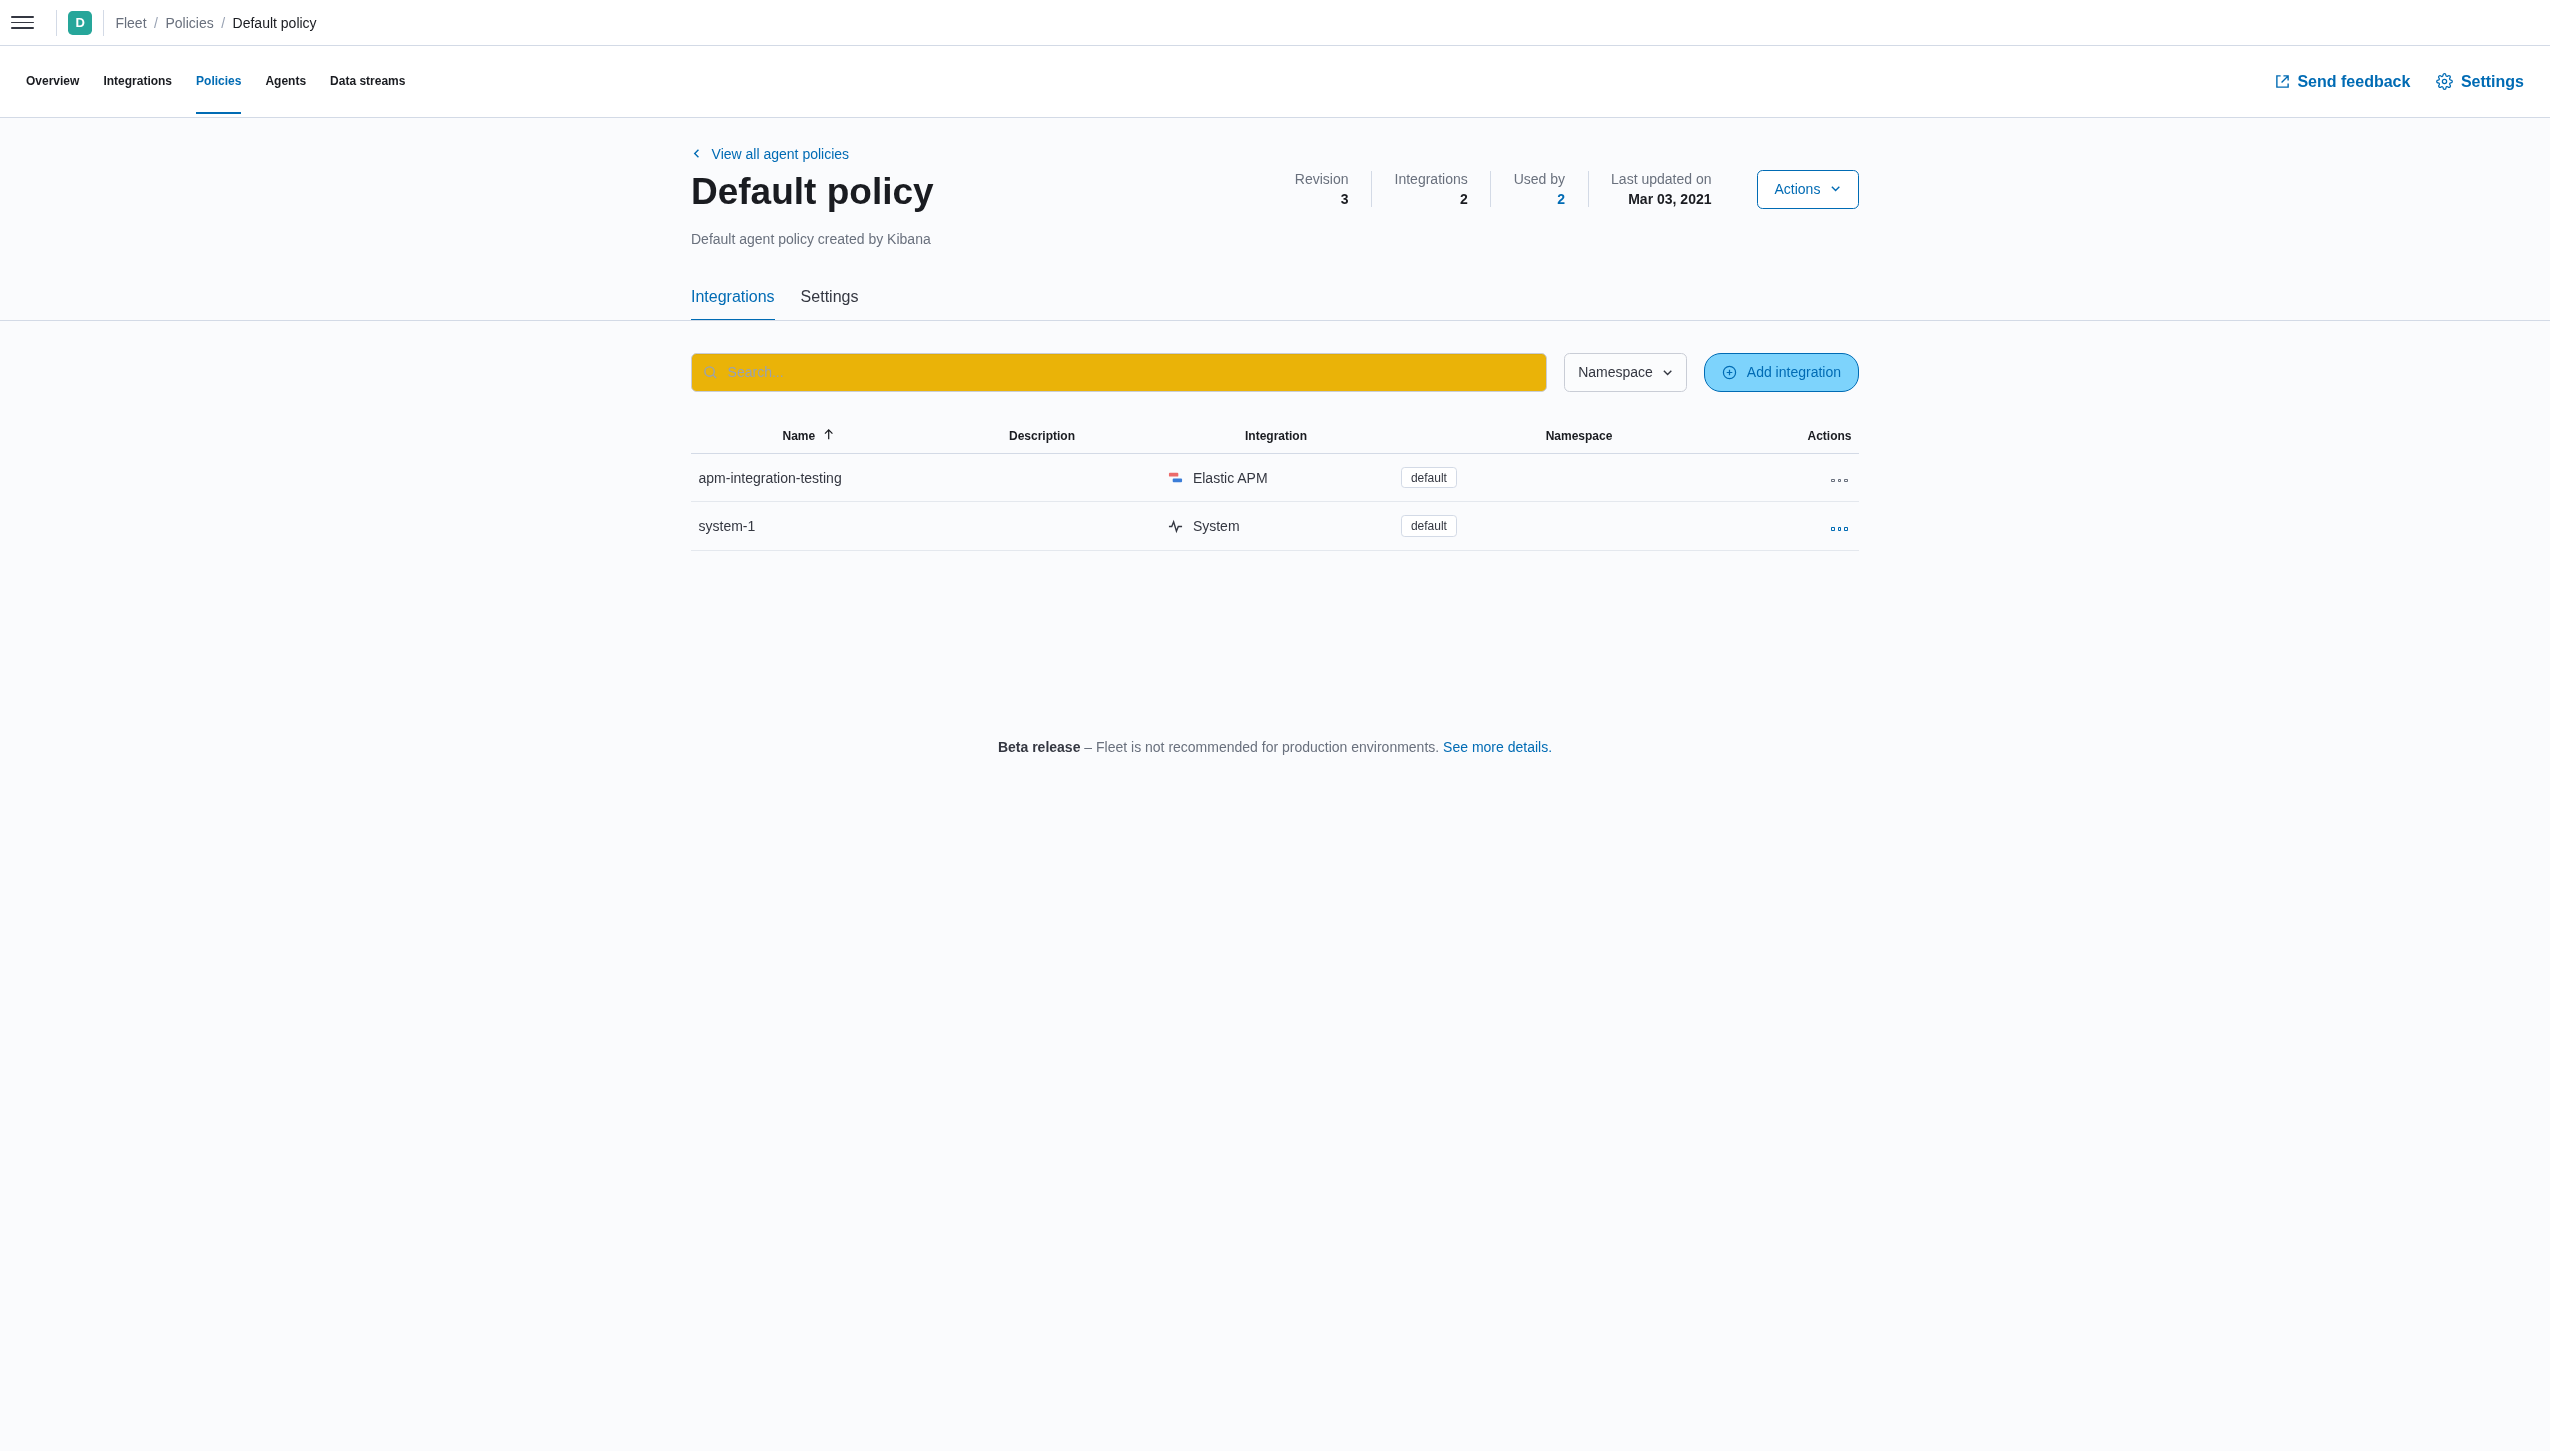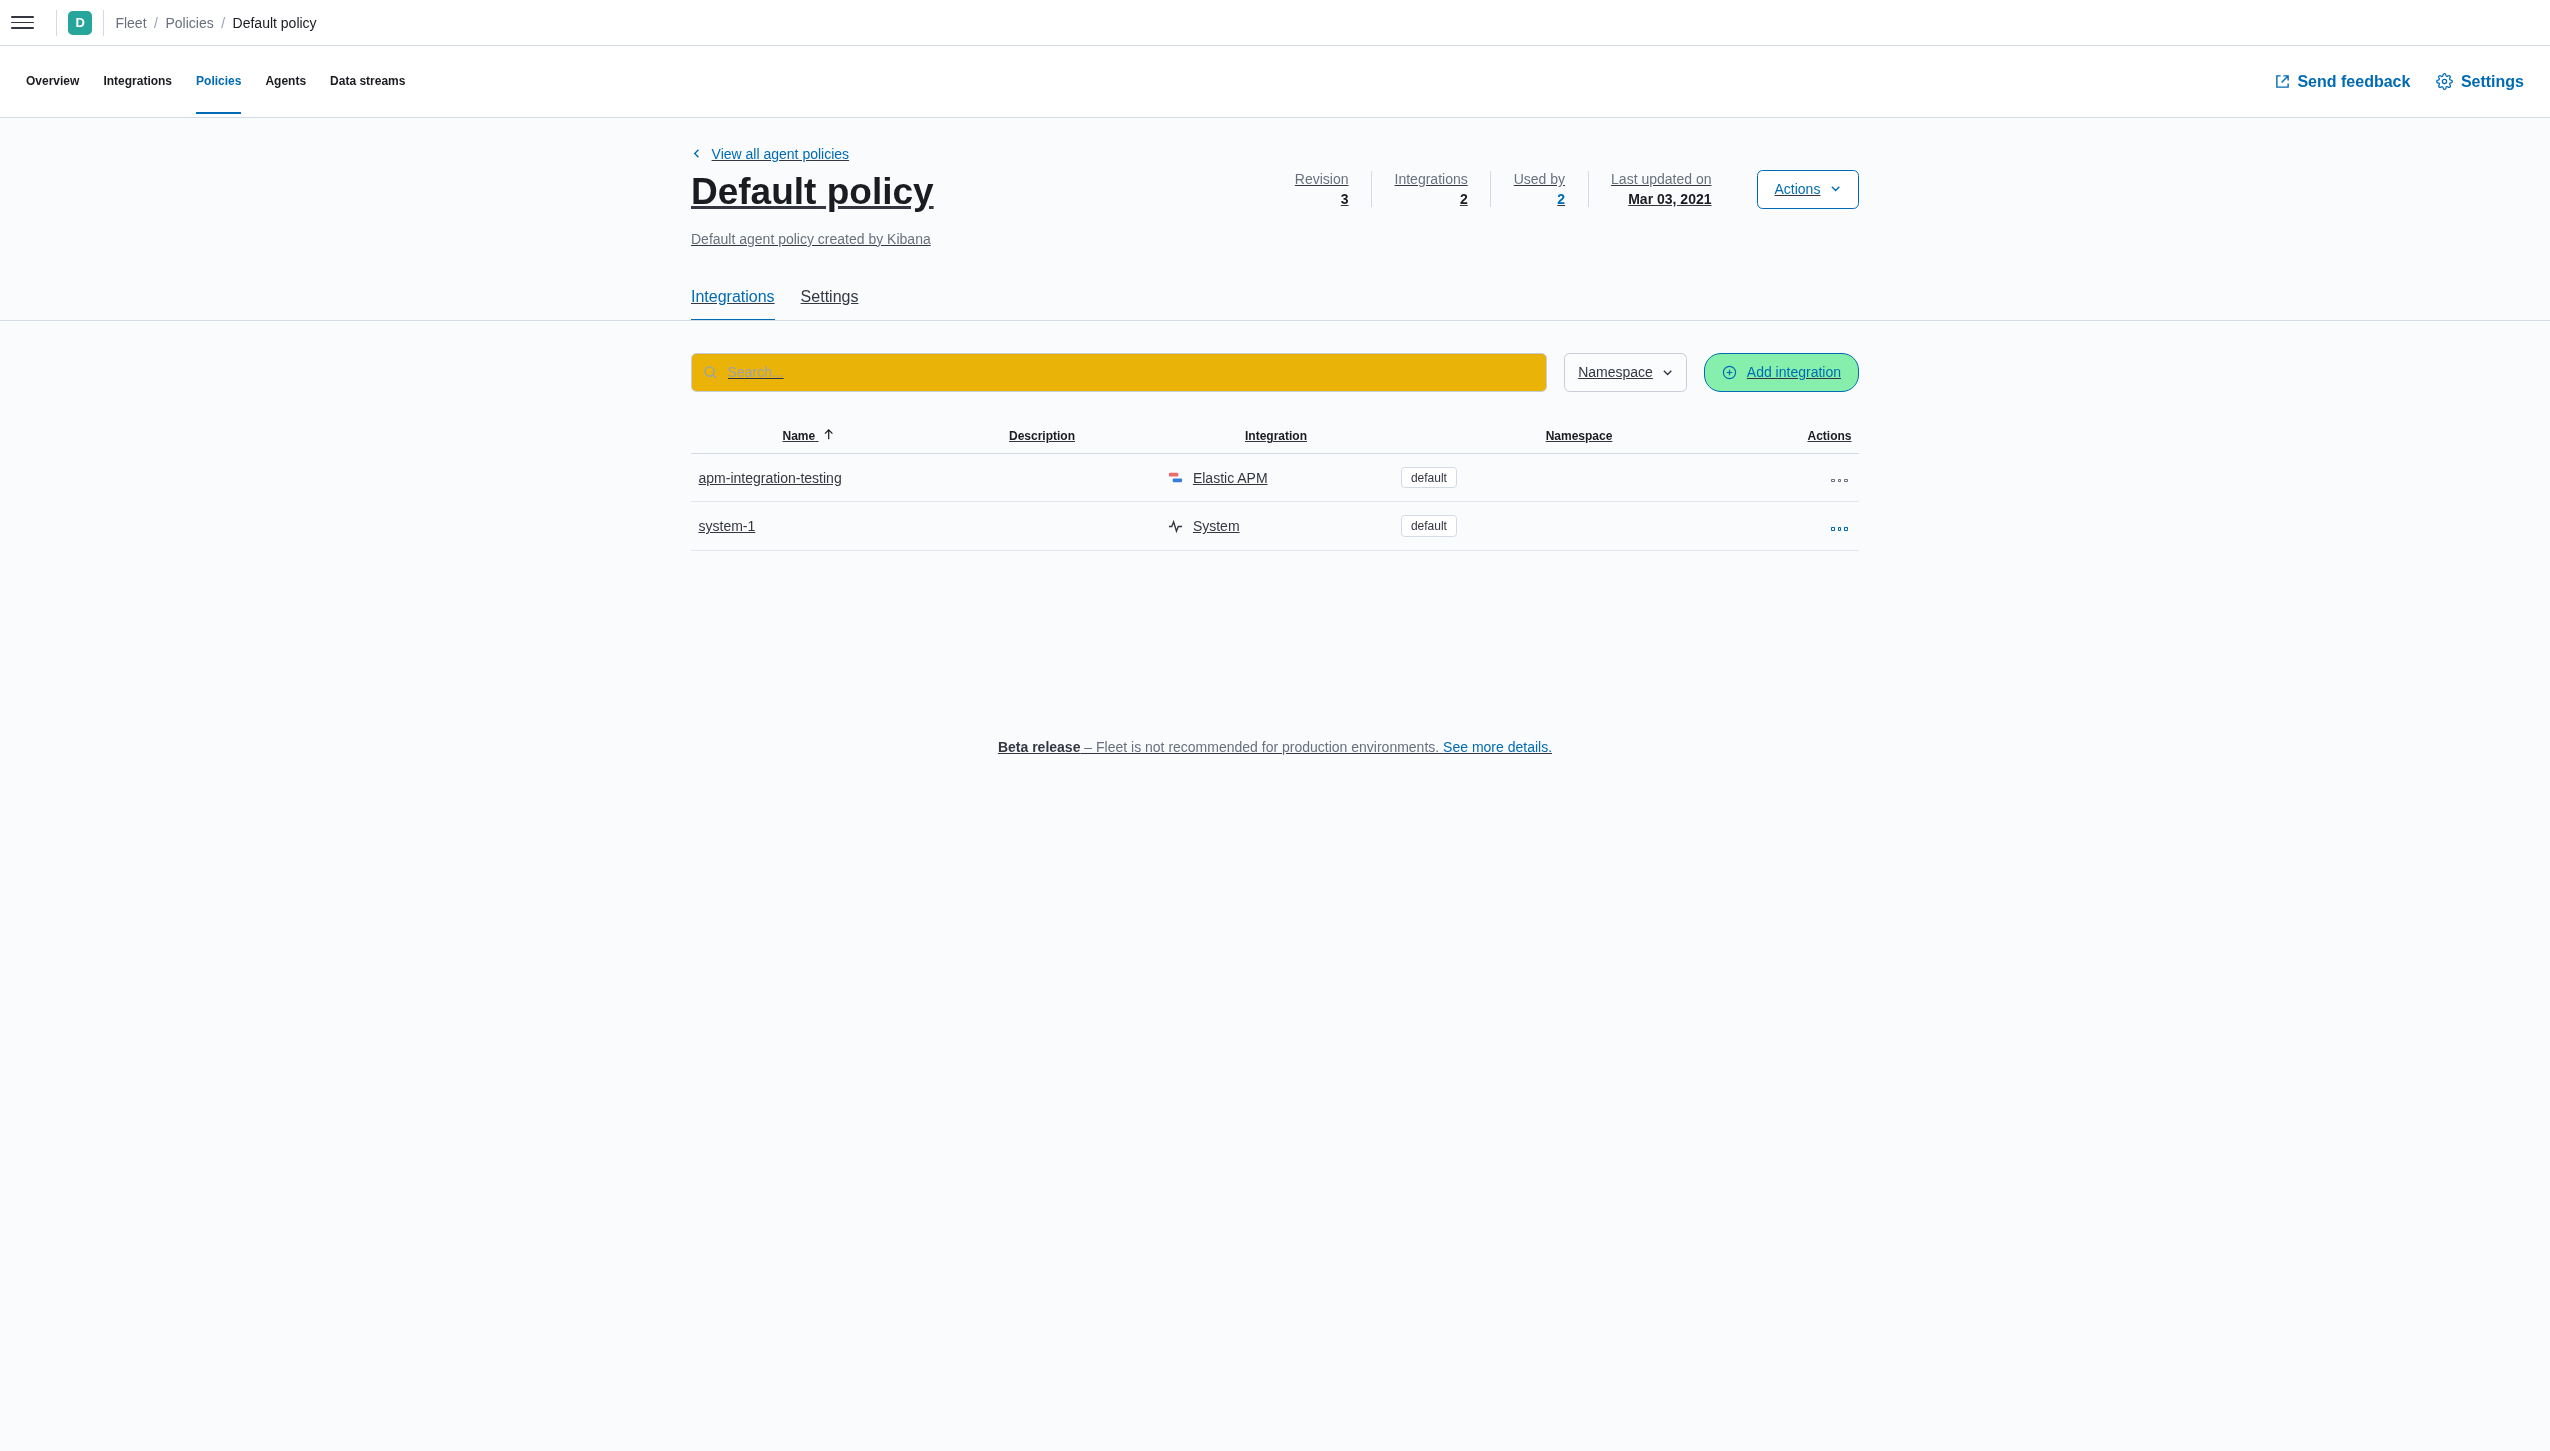--- a/index.html
+++ b/index.html
@@ -16,21 +16,21 @@
     .breadcrumb .current { color: #1a1c21; font-weight: 500; }
     
     .nav-bar { display: flex; align-items: center; height: 72px; border-bottom: 0.9px solid #d3dae6; padding: 0 26px; }
     .nav-tabs { display: flex; gap: 24px; }
     .nav-tab { font-size: 12px; font-weight: 700; color: #1a1c21; padding: 24px 0; cursor: pointer; border-bottom: 2.8px solid transparent; }
     .nav-tab.active { color: #006bb4; border-bottom-color: #006bb4; }
     .nav-right { margin-left: auto; display: flex; gap: 26px; align-items: center; }
     .nav-link { display: flex; align-items: center; gap: 7.5px; color: #006bb4; font-size: 16px; font-weight: 700; cursor: pointer; }
     
     .page-body { background: #fafbfd; min-height: calc(100vh - 118px); padding-bottom: 56px; }
-    .content { max-width: 1168px; margin: 0 auto; padding: 28px 0 0; text-decoration: underline; }
+    .content { max-width: 1168px; margin: 0 auto; padding: 28px 0 0; }
     
     .back-link { display: flex; align-items: center; gap: 9.4px; color: #006bb4; font-size: 14px; cursor: pointer; margin-bottom: 7.5px; }
     
     .header-row { display: flex; align-items: flex-start; }
     .page-title { font-size: 37px; font-weight: 700; color: #1a1c21; line-height: 1.2; }
     .page-subtitle { color: #69707d; font-size: 14px; margin-top: 17px; }
     
     .meta-block { margin-left: auto; display: flex; align-items: center; gap: 0; }
     .meta-item { padding: 0 22.5px; border-right: 0.9px solid #d3dae6; text-align: right; }
     .meta-item:last-of-type { border-right: none; }
@@ -45,21 +45,21 @@
     .sub-tab.active { color: #006bb4; border-bottom-color: #006bb4; }
     
     .toolbar { display: flex; gap: 17px; margin-top: 32px; align-items: stretch; }
     .search-box { flex: 1; height: 39px; border: 0.9px solid #c9cdd6; border-radius: 5.6px; background: #eab308; display: flex; align-items: center; padding: 0 11.2px; box-shadow: 0 0.9px 0.9px rgba(0,0,0,0.04) inset; }
     .search-box svg { color: #98a2b3; margin-right: 9.4px; flex-shrink: 0; }
     .search-box input { border: none; outline: none; background: transparent; font-size: 14px; flex: 1; color: #343741; }
     .search-box input::placeholder { color: #98a2b3; }
     
     .filter-btn { height: 39px; padding: 0 13px; border: 0.9px solid #c9cdd6; border-radius: 5.6px; background: #fbfcfd; display: flex; align-items: center; gap: 9.4px; font-size: 14px; cursor: pointer; color: #343741; }
     
-    .add-btn { height: 39px; padding: 0 17px; border: 0.9px solid #006bb4; border-radius: 17px; background: #86efac; color: #006bb4; font-size: 14px; display: flex; align-items: center; gap: 9.4px; cursor: pointer; }
+    .add-btn { height: 39px; padding: 0 17px; border: 0.9px solid #006bb4; border-radius: 17px; background: #7dd3fc; color: #006bb4; font-size: 14px; display: flex; align-items: center; gap: 9.4px; cursor: pointer; }
     
     .table { width: 100%; margin-top: 28px; border-collapse: collapse; }
     .table th { text-align: center; font-size: 12px; font-weight: 600; color: #1a1c21; padding: 9.4px 7.5px; border-bottom: 0.9px solid #d3dae6; }
     .table th.sortable { cursor: pointer; }
     .table td { padding: 13px 7.5px; border-bottom: 0.9px solid #e4e8ee; font-size: 14px; color: #343741; vertical-align: middle; }
     .table td.actions-cell { text-align: right; }
     
     .integration-cell { display: flex; align-items: center; gap: 9.4px; }
     .int-icon { width: 17px; height: 17px; display: inline-flex; align-items: center; justify-content: center; }
     

